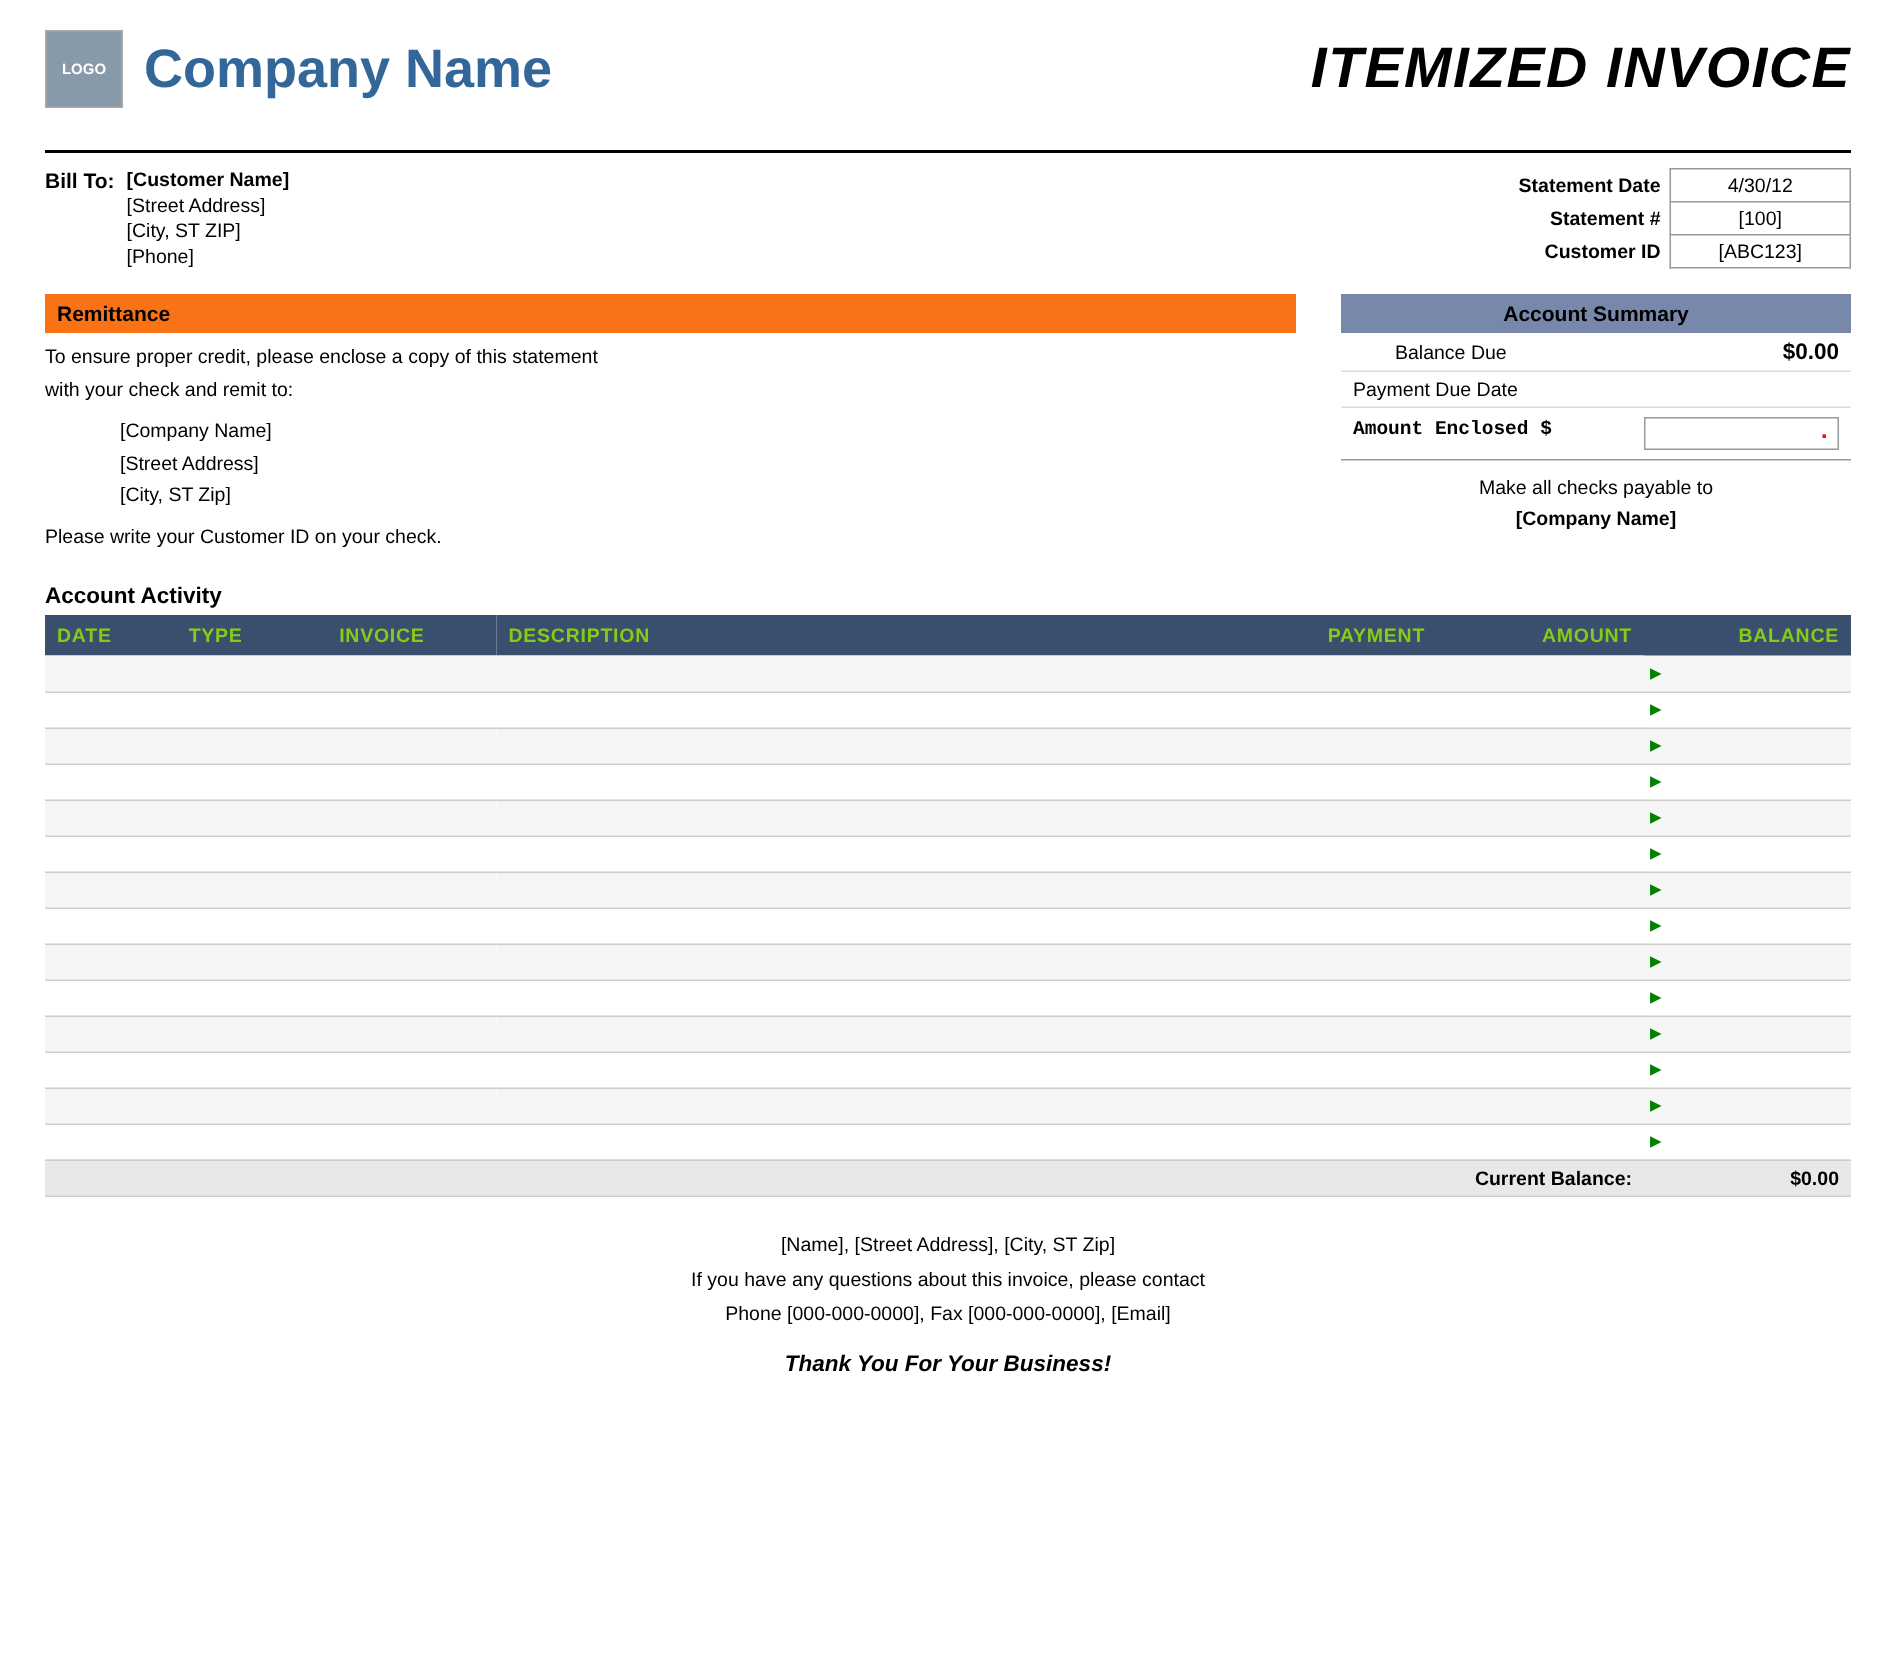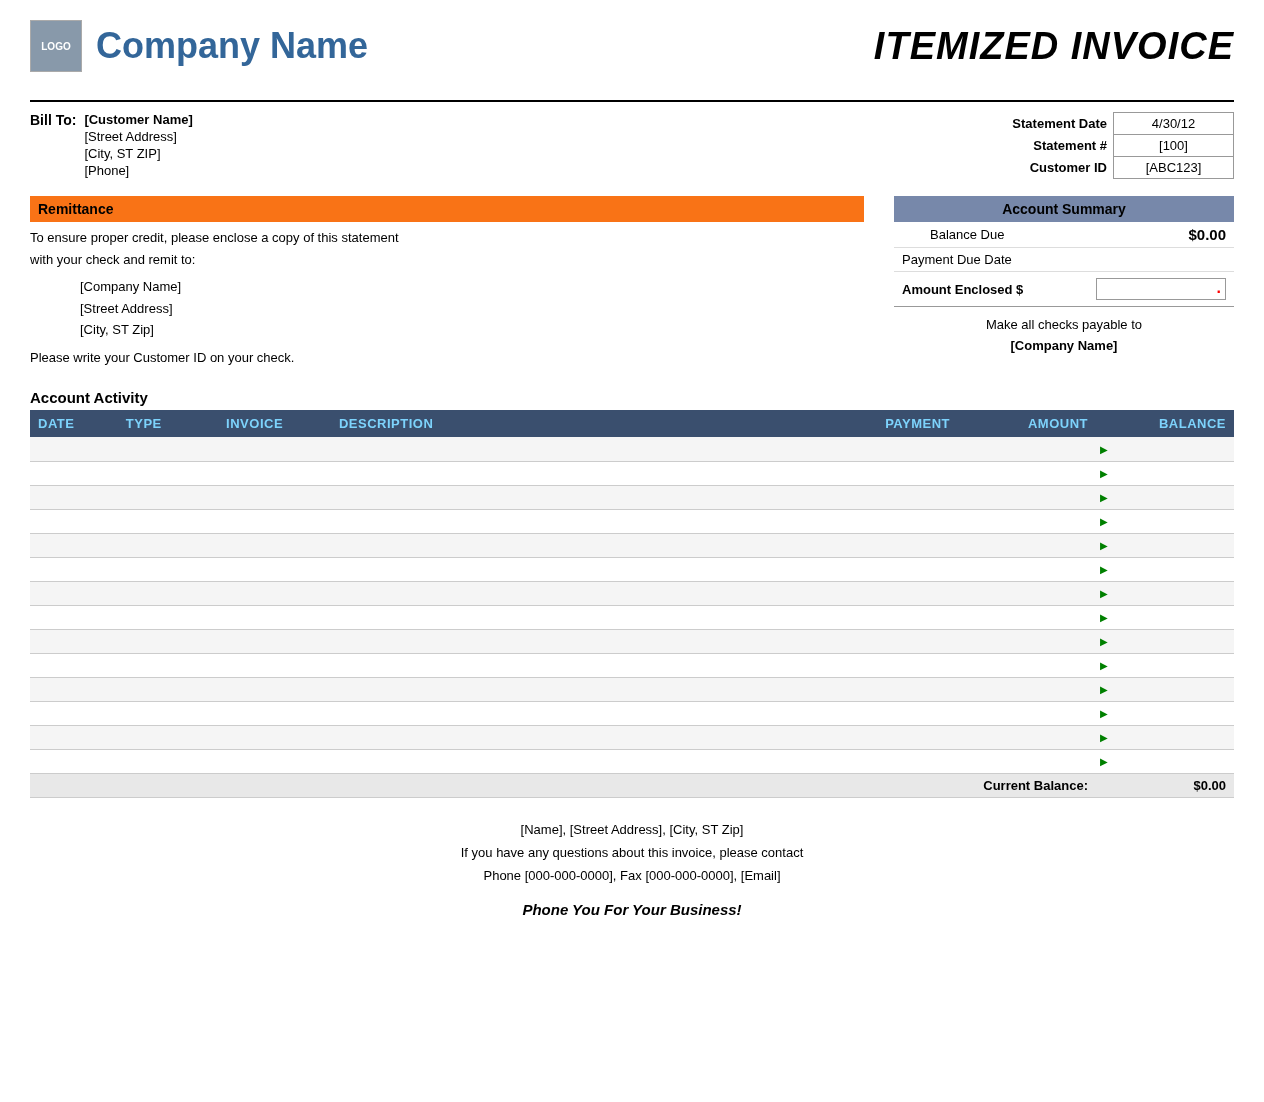--- a/index.html
+++ b/index.html
@@ -143,23 +143,24 @@
     }
     .summary-row.bold-row .summary-value {
       font-weight: bold;
       font-size: 15px;
     }
     .summary-label { font-weight: normal; }
     .summary-value {}
     .amount-enclosed-row {
       display: flex;
       justify-content: space-between;
-      align-items: center;
+      align-items: flex-start;
       padding: 6px 8px;
       border-bottom: 1px solid #999;
+      font-family: Liberation Mono, monospace;
     }
     .amount-enclosed-label {
       font-weight: bold;
     }
     .amount-enclosed-input {
       border: 1px solid #999;
       min-width: 130px;
       height: 22px;
       position: relative;
     }
@@ -190,21 +191,21 @@
       font-weight: bold;
       font-size: 15px;
       margin-bottom: 4px;
     }
     .activity-table {
       width: 100%;
       border-collapse: collapse;
     }
     .activity-table thead tr {
       background: #3a4f6e;
-      color: #7dd3fc;
+      color: #84cc16;
     }
     .activity-table thead th {
       padding: 6px 8px;
       text-align: left;
       font-size: 13px;
       font-weight: bold;
       letter-spacing: 0.5px;
     }
     .activity-table thead th.right {
       text-align: right;
@@ -499,14 +500,14 @@
           <td class="balance-val" style="text-align: right;">$0.00</td>
         </tr>
       </tbody>
   </table>
 </div>
 
 <div class="footer">
   <p>[Name], [Street Address], [City, ST  Zip]</p>
   <p>If you have any questions about this invoice, please contact</p>
   <p>Phone [000-000-0000], Fax [000-000-0000], [Email]</p>
-  <p class="thank-you">Phone You For Your Business!</p>
+  <p class="thank-you">Thank You For Your Business!</p>
 </div>
 
 </body></html>

